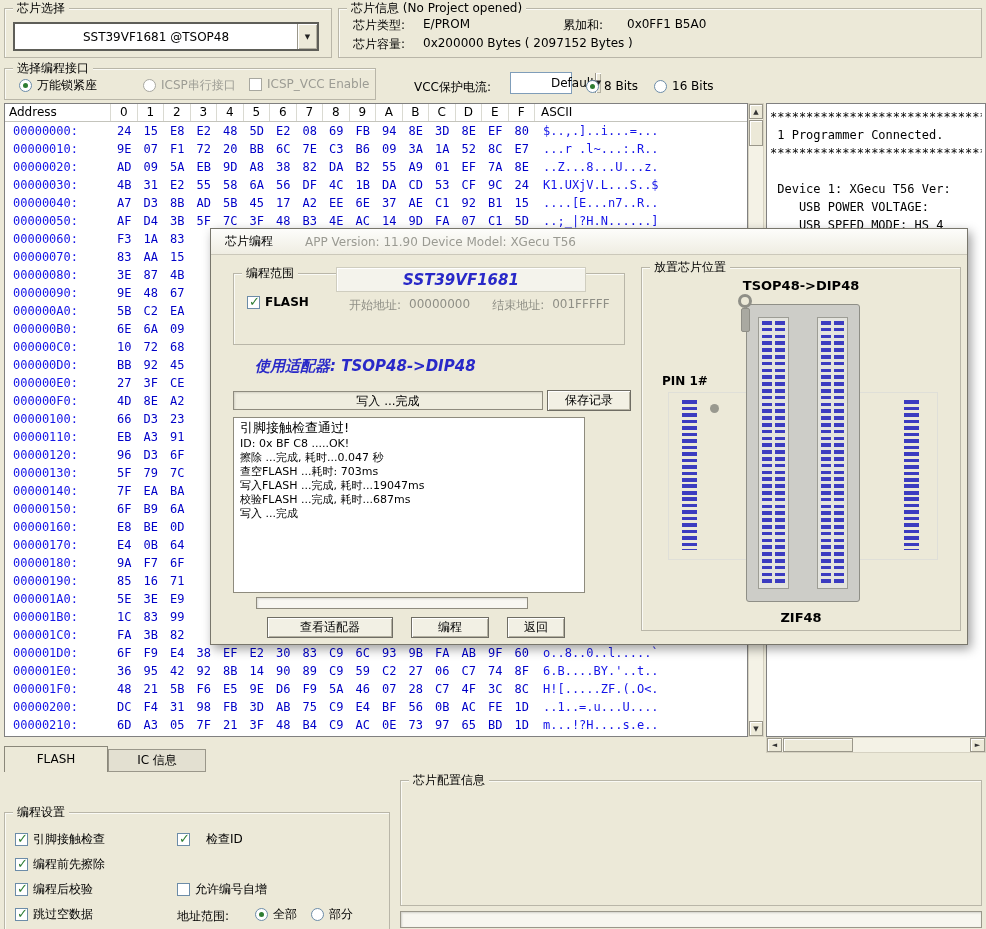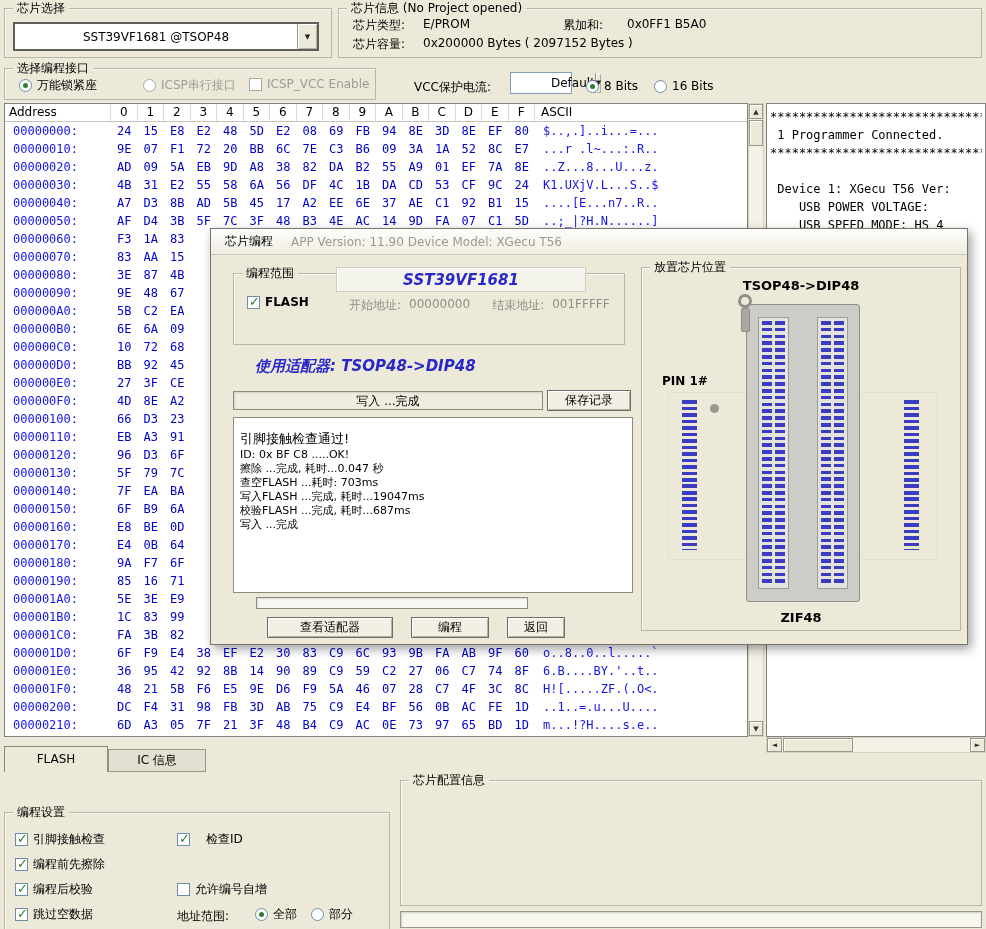--- a/index.html
+++ b/index.html
@@ -88,32 +88,32 @@
   .sunken{position:absolute;background:#fff;border:1px solid #7F9DB9;text-align:center;line-height:17px;}
   #s-from{left:192px;top:116px;width:66px;height:19px;}
   #s-arrow{position:absolute;left:264px;top:120px;}
   #s-to{left:286px;top:116px;width:66px;height:19px;color:var(--addr-teal,#6E8296);}
 
   #g-chipconfig{left:400px;top:780px;width:582px;height:126px;}
   #bottom-bar{position:absolute;left:400px;top:911px;width:582px;height:17px;border:1px solid #9A978A;background:#F7F6EF;box-shadow:inset 1px 1px 2px rgba(0,0,0,.15);}
 
   
   #dialog{position:absolute;left:210px;top:228px;width:758px;height:417px;background:var(--window-bg,#ECE9D8);border:1px solid #78766C;box-shadow:3px 4px 10px rgba(0,0,0,.38);z-index:10;}
-  #dlg-titlebar{position:absolute;left:0;top:0;right:0;height:26px;background:linear-gradient(#FDFDFB,#EFEDE2);border-bottom:1px solid #CBC8BA;display:flex;align-items:center;padding-left:14px;gap:18px;}
+  #dlg-titlebar{position:absolute;left:0;top:0;right:0;height:26px;background:linear-gradient(#FDFDFB,#EFEDE2);border-bottom:1px solid #CBC8BA;display:flex;align-items:center;padding-left:14px;gap:32px;}
   #dlg-subtitle{color:#9A9A92;}
   #g-range{left:22px;top:44px;width:392px;height:72px;}
   #chip-strip{position:absolute;left:125px;top:38px;width:250px;height:25px;background:#F4F3EC;border:1px solid #CFCDBF;box-shadow:inset 1px 1px 0 #fff;display:flex;align-items:center;justify-content:center;z-index:2;}
   #chip-strip span{font-size:15px;font-weight:bold;font-style:italic;color:var(--accent-blue,#2929C8);}
   #flash-cb{left:36px;top:66px;font-weight:bold;}
   #range-line{position:absolute;left:138px;top:68px;display:flex;white-space:nowrap;color:var(--gray-text,#8F8F86);}
   #range-line .sp1{margin-right:8px;} #range-line .sp2{margin-right:22px;} #range-line .sp3{margin-right:8px;}
   #adapter-text{position:absolute;left:44px;top:128px;font-size:15px;font-weight:bold;font-style:italic;color:var(--accent-blue,#2929C8);white-space:nowrap;}
   #prog1{position:absolute;left:22px;top:162px;width:310px;height:19px;border:1px solid #8E8B7E;background:#EFEDDF;text-align:center;line-height:18px;box-shadow:inset 1px 1px 2px rgba(0,0,0,.12);}
   #btn-save{left:336px;top:161px;width:84px;height:21px;}
-  #dlg-log{position:absolute;left:22px;top:188px;width:400px;height:176px;background:#fff;border:1px solid #8E8B7E;padding:12px 6px;overflow:hidden;}
+  #dlg-log{position:absolute;left:22px;top:188px;width:352px;height:176px;background:#fff;border:1px solid #8E8B7E;padding:1px 6px;overflow:hidden;}
   .dlg-log-line{font-size:11px;line-height:14px;white-space:pre;}
   .dlg-log-line.big{font-size:13px;line-height:18px;}
   #prog2{position:absolute;left:45px;top:368px;width:272px;height:12px;border:1px solid #8E8B7E;background:#F8F7F2;box-shadow:inset 1px 1px 2px rgba(0,0,0,.12);}
   #btn-adapterview{left:56px;top:388px;width:126px;height:21px;}
   #btn-program{left:200px;top:388px;width:78px;height:21px;}
   #btn-back{left:296px;top:388px;width:58px;height:21px;}
 
   
   #g-place{left:430px;top:38px;width:320px;height:364px;}
   #place-adapter{position:absolute;top:10px;left:0;right:0;text-align:center;font-weight:bold;font-size:13px;}

